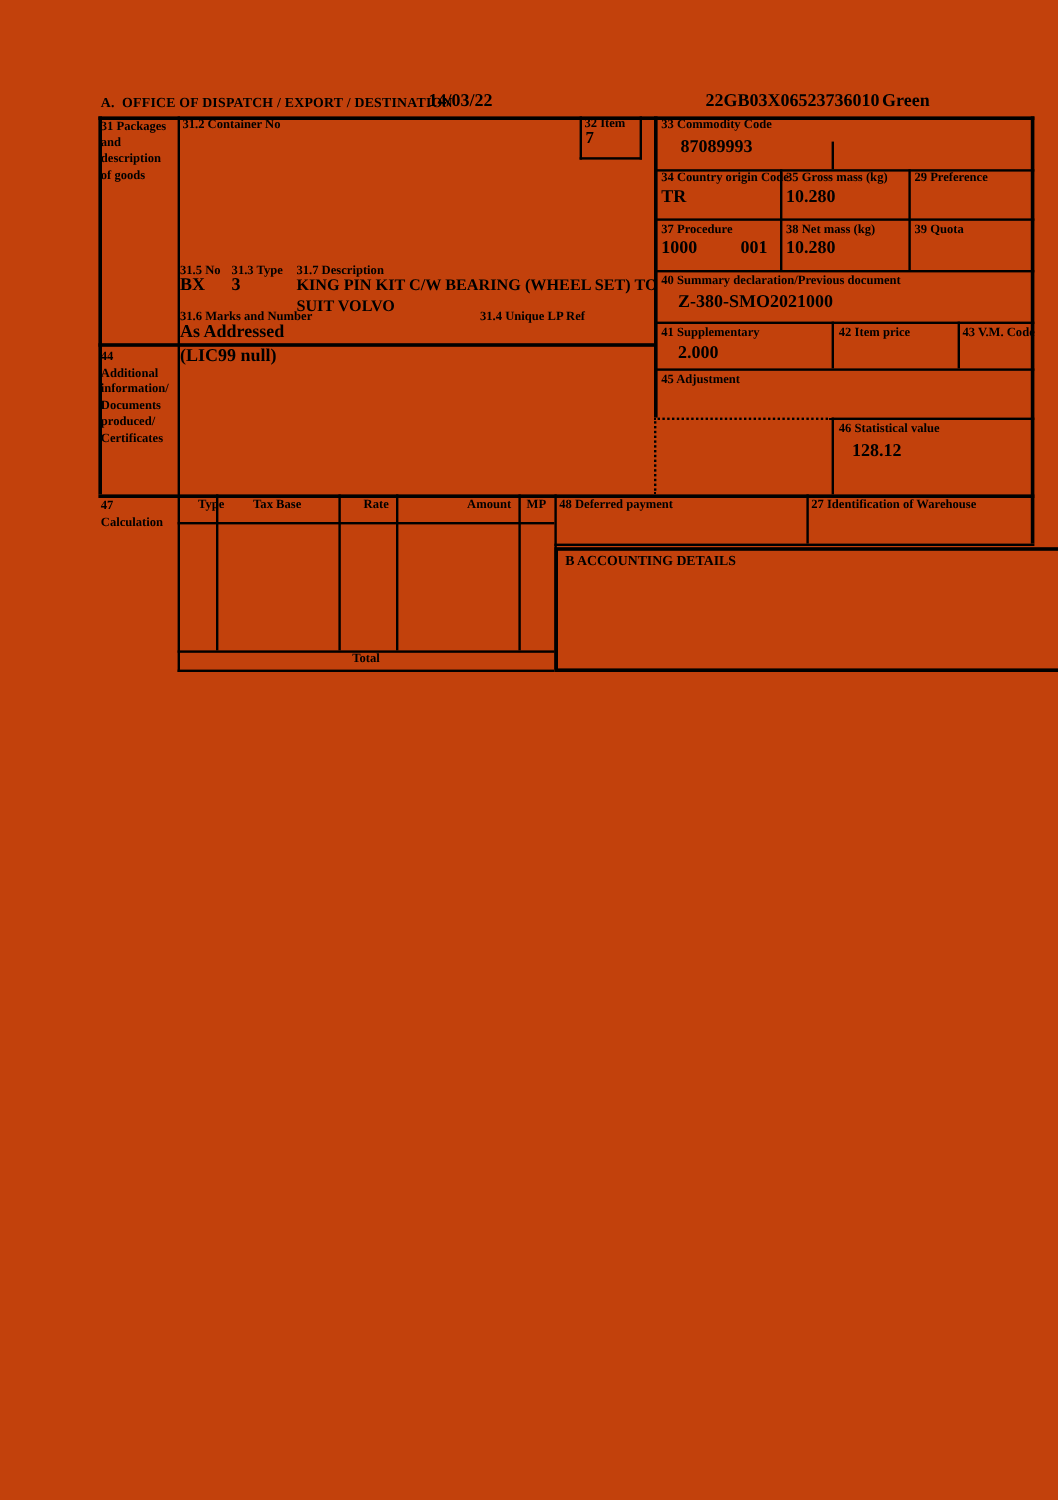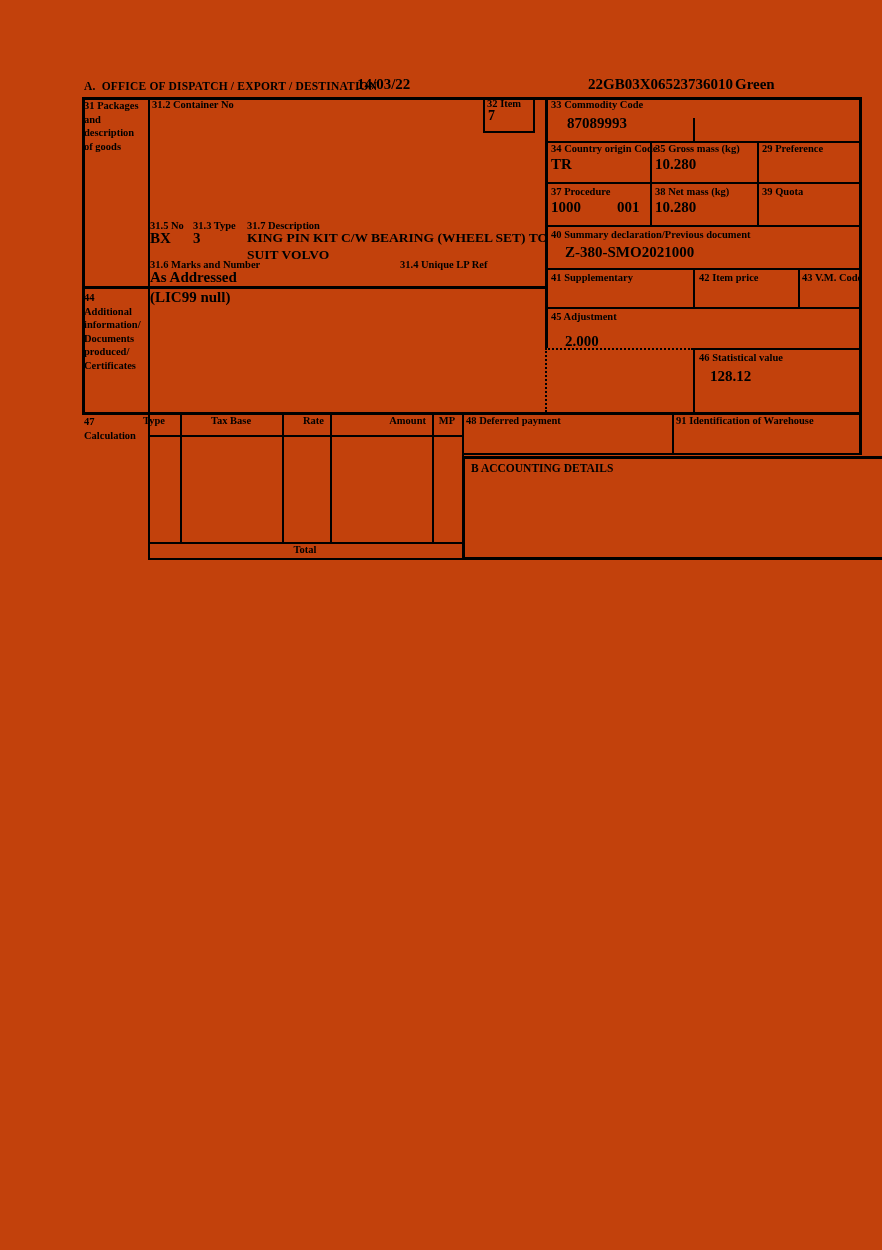--- a/index.html
+++ b/index.html
@@ -118,21 +118,21 @@
     <div class="val" style="left:469px; top:102px;">1000</div>
     <div class="val" style="left:535px; top:102px;">001</div>
     <div class="lbl" style="left:573px; top:89px;">38 Net mass (kg)</div>
     <div class="val" style="left:573px; top:102px;">10.280</div>
     <div class="lbl" style="left:680px; top:89px;">39 Quota</div>
 
     <div class="lbl" style="left:469px; top:132px;">40 Summary declaration/Previous document</div>
     <div class="val" style="left:483px; top:147px;">Z-380-SMO2021000</div>
 
     <div class="lbl" style="left:469px; top:175px;">41 Supplementary</div>
-    <div class="val" style="left:483px; top:189px;margin-top:47px;">2.000</div>
+    <div class="val" style="left:483px; top:189px;">2.000</div>
     <div class="lbl" style="left:617px; top:175px;">42 Item price</div>
     <div class="lbl" style="left:720px; top:175px;">43 V.M. Code</div>
 
     <div class="lbl" style="left:469px; top:214px;">45 Adjustment</div>
 
     <div class="lbl" style="left:617px; top:255px;">46 Statistical value</div>
     <div class="val" style="left:628px; top:271px;">128.12</div>
 
     <div class="stack" style="left:2px; top:194px;">
       <div>44</div>
@@ -141,28 +141,28 @@
       <div>Documents</div>
       <div>produced/</div>
       <div>Certificates</div>
     </div>
     <div class="val" style="left:68px; top:192px;">(LIC99 null)</div>
 
     <div class="stack" style="left:2px; top:318px;">
       <div>47</div>
       <div>Calculation</div>
     </div>
-    <div class="th c" style="left:56px; width:32px;">Type</div>
+    <div class="th c" style="left:78px; width:32px;">Type</div>
     <div class="th c" style="left:98px; width:102px;">Tax Base</div>
     <div class="th r" style="left:200px; width:46px;">Rate</div>
     <div class="th r" style="left:248px; width:100px;">Amount</div>
     <div class="th c" style="left:350px; width:30px;">MP</div>
     <div class="th c" style="left:66px; top:447px; width:314px;">Total</div>
 
     <div class="lbl" style="left:384px; top:318px;">48 Deferred payment</div>
-    <div class="lbl" style="left:594px; top:318px;">91 Identification of Warehouse</div>
+    <div class="lbl" style="left:594px; top:318px;">27 Identification of Warehouse</div>
 
     <div class="b-box">
       <div class="b-title">B ACCOUNTING DETAILS</div>
     </div>
 
   </div>
 </div>
 
 </body></html>

